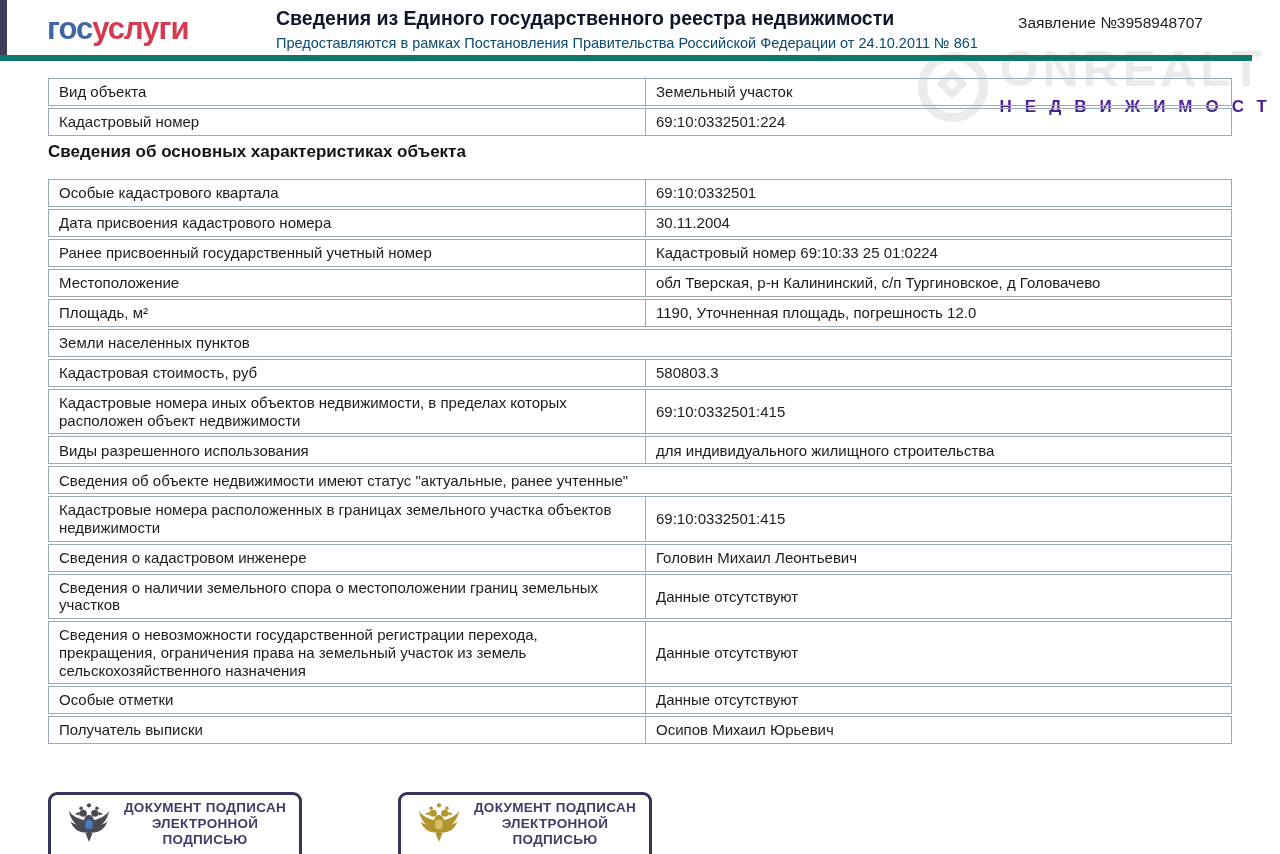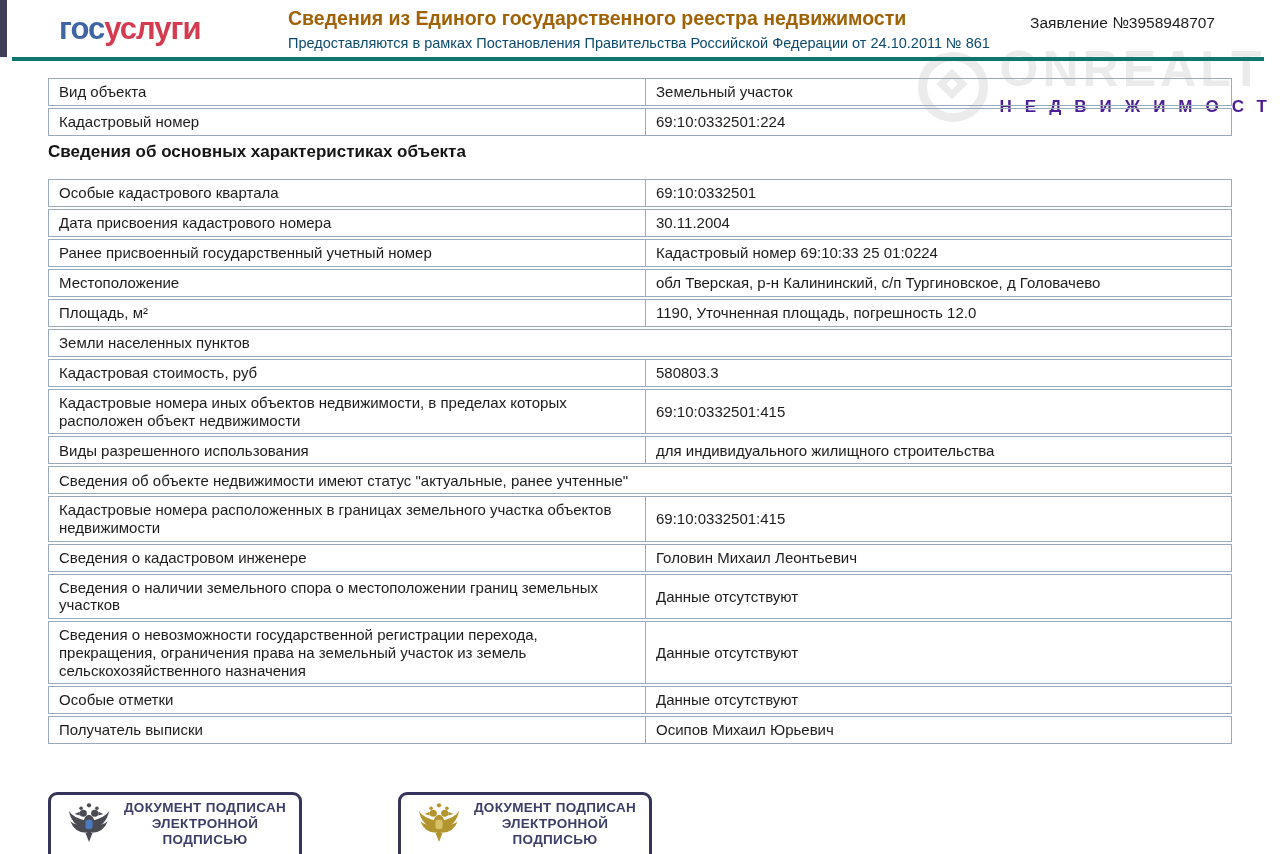--- a/index.html
+++ b/index.html
@@ -10,30 +10,30 @@
     overflow:hidden;
     font-family:"Liberation Sans", sans-serif;
     color:#1c1c1c;
   }
 
   
   .left-edge-bar {
     position:absolute; left:0; top:0; width:7px; height:57px;
     background:#3e3e58;
   }
-  .header { position:absolute; top:0; left:12px; width:1252px; height:61px;
-    border-bottom:4px solid #0f766e; background:transparent; z-index:2; }
+  .header { position:absolute; top:0; left:0; width:1252px; height:61px;
+    border-bottom:6px solid #0f766e; background:transparent; z-index:2; }
   .logo {
     position:absolute; left:47px; top:13px;
     font-size:31px; font-weight:bold; letter-spacing:-1px; line-height:1;
   }
   .logo .lg-blue { color:#3f65a5; }
   .logo .lg-red  { color:#d53b50; }
   .header-text { position:absolute; left:276px; top:7px; }
-  .doc-title { font-size:19.5px; font-weight:bold; color:#a16207; line-height:1.2; }
+  .doc-title { font-size:19.5px; font-weight:bold; color:#0f172a; line-height:1.2; }
   .doc-subtitle { font-size:14.5px; color:#0c4a6e; margin-top:5px; }
   .application-no { position:absolute; right:49px; top:14px; font-size:15.5px; color:#1d1d1d;margin-left:24px; }
 
   
   .watermark {
     position:absolute; top:44px; right:0; z-index:0;
     display:flex; align-items:flex-start; color:#e9e9e9;
   }
   .wm-circle {
     width:70px; height:70px; border:9px solid #ebebeb; border-radius:50%;

